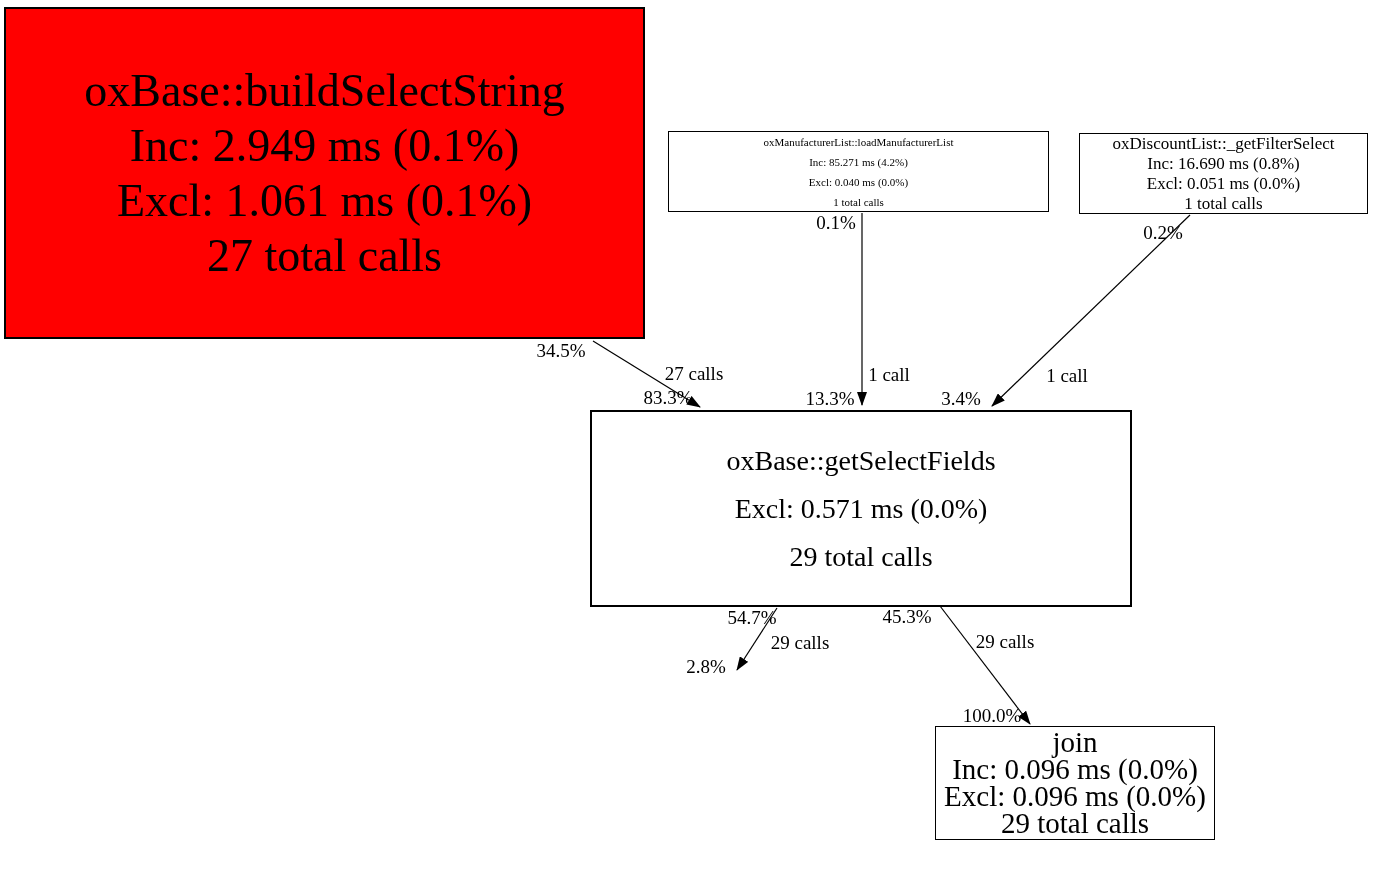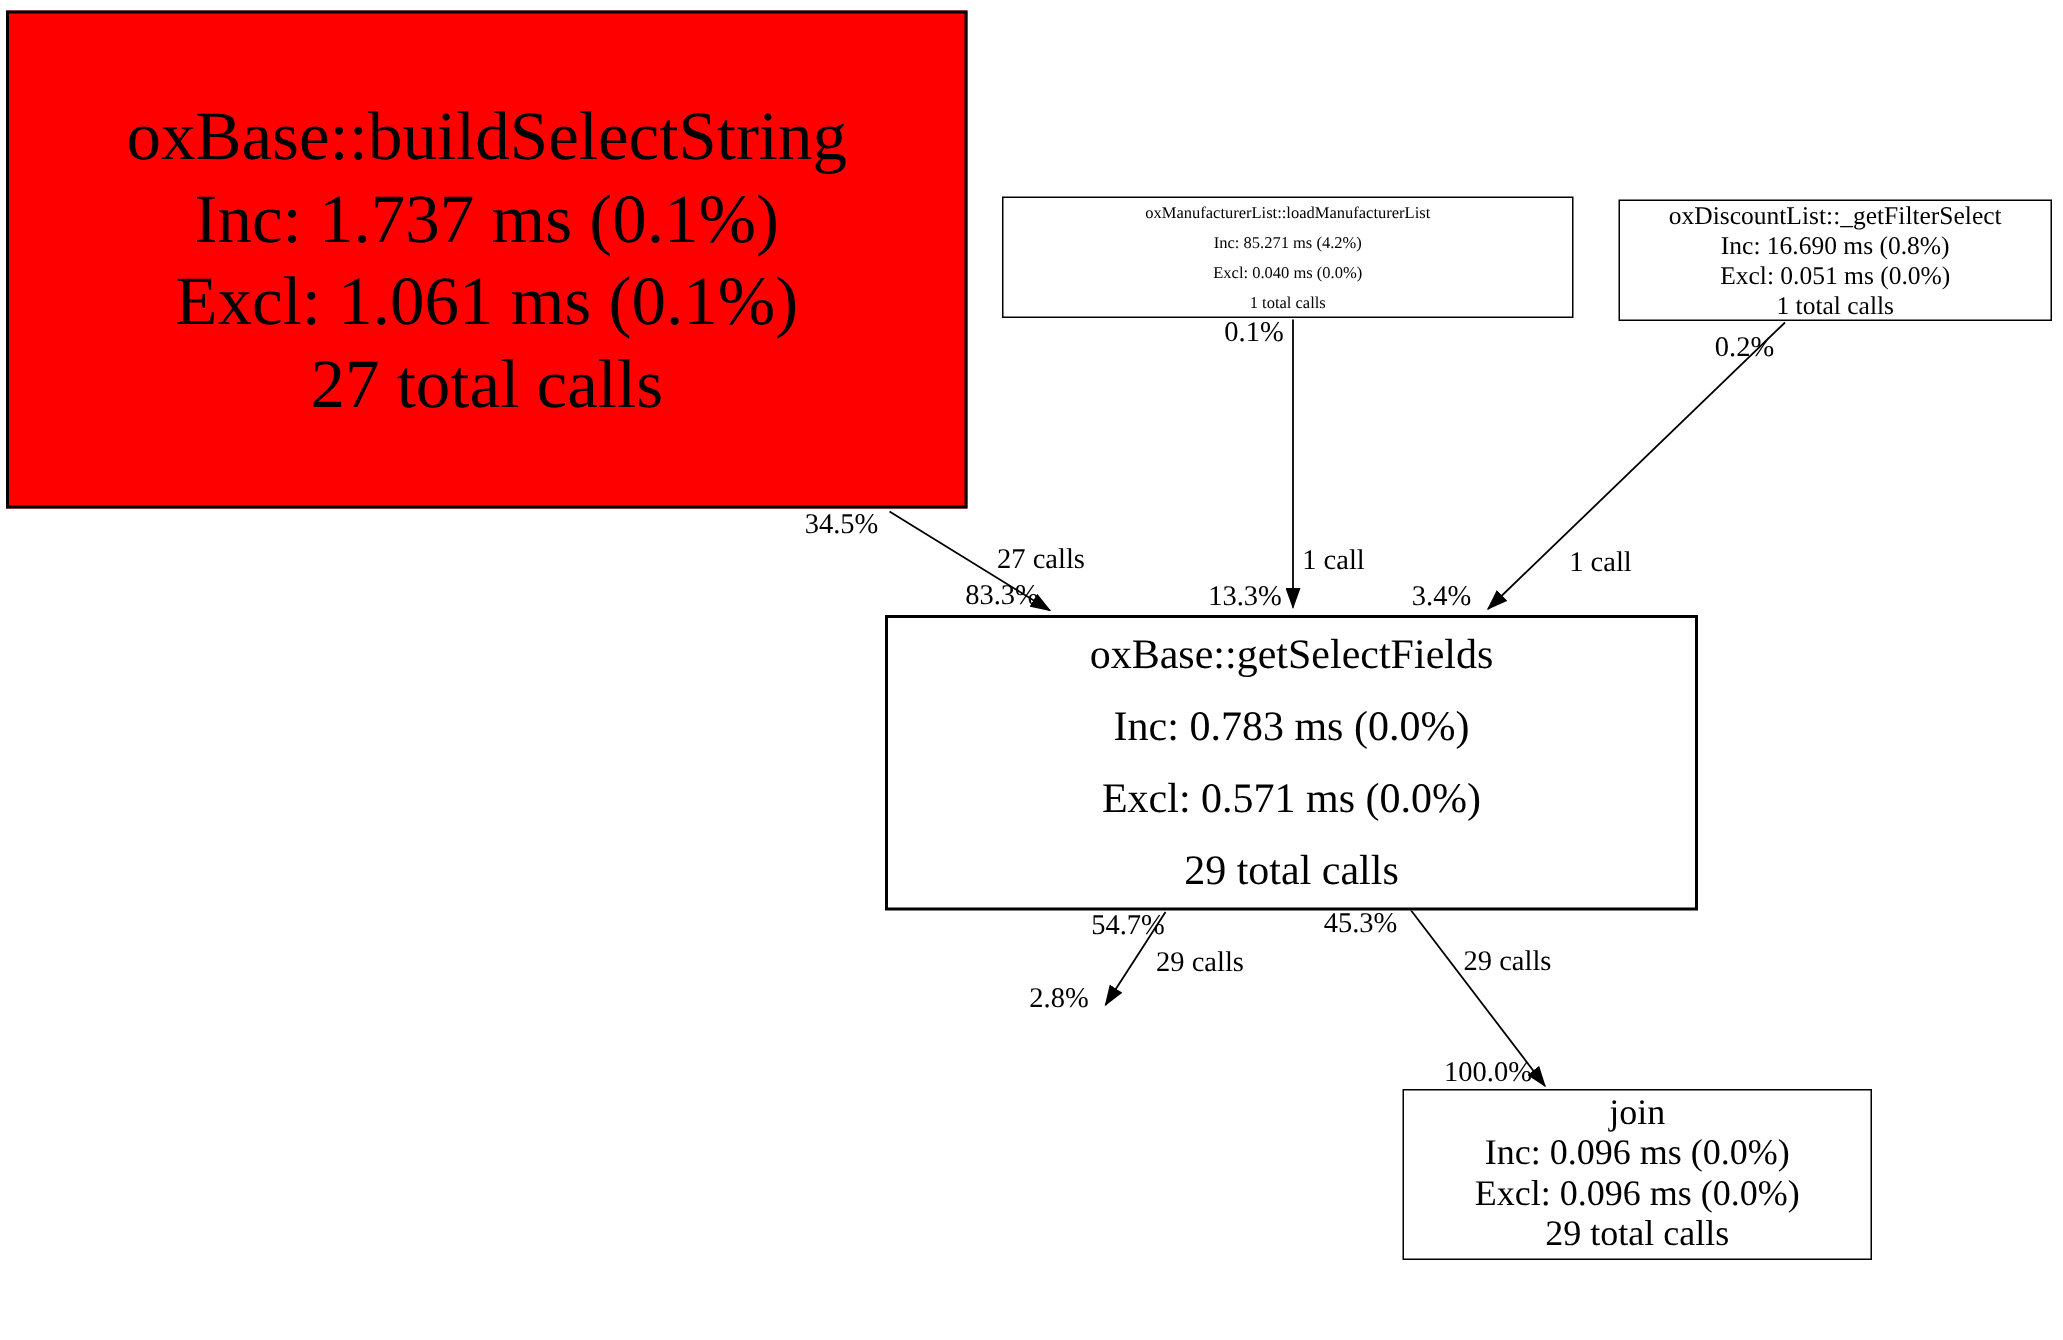--- a/index.html
+++ b/index.html
@@ -46,21 +46,21 @@
     font-size: 19px;
     line-height: 1;
     white-space: nowrap;
   }
   
   #node-build   { left: 4px;    top: 7px;   width: 641px; height: 332px; border-width: 2px; font-size: 46px; line-height: 55px; }
   #node-manu    { left: 668px;  top: 131px; width: 381px; height: 81px;  border-width: 1px; font-size: 11px; line-height: 20px; }
   #node-disc    { left: 1079px; top: 133px; width: 289px; height: 81px;  border-width: 1px; font-size: 17px; line-height: 20px; }
   #node-fields  { left: 590px;  top: 410px; width: 542px; height: 197px; border-width: 2px; font-size: 28px; line-height: 48px; }
   #node-view    { left: 387px;  top: 677px; width: 525px; height: 206px; border-width: 2px; font-size: 45px; line-height: 50px; }
-  #node-join    { left: 935px;  top: 726px; width: 313px; height: 114px; border-width: 1px; font-size: 24px; line-height: 27px; }
+  #node-join    { left: 935px;  top: 726px; width: 280px; height: 114px; border-width: 1px; font-size: 29px; line-height: 27px; }
 </style>
 </head>
 <body>
 
 <div class="canvas">
 
   <svg class="edges-layer" width="1375" height="893" viewBox="0 0 1375 893" xmlns="http://www.w3.org/2000/svg">
     <defs>
       <marker id="arrowhead" markerUnits="userSpaceOnUse" markerWidth="14" markerHeight="10" refX="13" refY="5" orient="auto">
         <path d="M0,0 L14,5 L0,10 z" fill="#000000"></path>
@@ -68,42 +68,41 @@
     </defs>
     <line x1="593" y1="341" x2="700" y2="407" stroke="#000000" stroke-width="1.2" marker-end="url(#arrowhead)"></line>
     <line x1="862" y1="213" x2="862" y2="405" stroke="#000000" stroke-width="1.2" marker-end="url(#arrowhead)"></line>
     <line x1="1190" y1="215" x2="992" y2="406" stroke="#000000" stroke-width="1.2" marker-end="url(#arrowhead)"></line>
     <line x1="777" y1="608" x2="737" y2="670" stroke="#000000" stroke-width="1.2" marker-end="url(#arrowhead)"></line>
     <line x1="940" y1="606" x2="1030" y2="724" stroke="#000000" stroke-width="1.2" marker-end="url(#arrowhead)"></line>
   </svg>
 
   <div class="node" id="node-build" style="background-color: rgb(255, 0, 0); align-items: center;">
     <div class="nline">oxBase::buildSelectString</div>
-    <div class="nline">Inc: 1.737 ms (0.1%)</div>
+    <div class="nline">Inc: 2.949 ms (0.1%)</div>
     <div class="nline">Excl: 1.061 ms (0.1%)</div>
     <div class="nline">27 total calls</div>
   </div>
 
   <div class="node" id="node-manu" style="background-color: rgb(255, 255, 255);">
     <div class="nline">oxManufacturerList::loadManufacturerList</div>
     <div class="nline">Inc: 85.271 ms (4.2%)</div>
     <div class="nline">Excl: 0.040 ms (0.0%)</div>
     <div class="nline">1 total calls</div>
   </div>
 
   <div class="node" id="node-disc" style="background-color: rgb(255, 255, 255);">
     <div class="nline">oxDiscountList::_getFilterSelect</div>
     <div class="nline">Inc: 16.690 ms (0.8%)</div>
     <div class="nline">Excl: 0.051 ms (0.0%)</div>
     <div class="nline">1 total calls</div>
   </div>
 
   <div class="node" id="node-fields" style="background-color: rgb(255, 255, 255);">
     <div class="nline">oxBase::getSelectFields</div>
-    <div class="nline">Inc: 0.783 ms (0.0%)</div>
     <div class="nline">Excl: 0.571 ms (0.0%)</div>
     <div class="nline">29 total calls</div>
   </div>
 
 
   <div class="node" id="node-join" style="background-color: rgb(255, 255, 255);">
     <div class="nline">join</div>
     <div class="nline">Inc: 0.096 ms (0.0%)</div>
     <div class="nline">Excl: 0.096 ms (0.0%)</div>
     <div class="nline">29 total calls</div>

